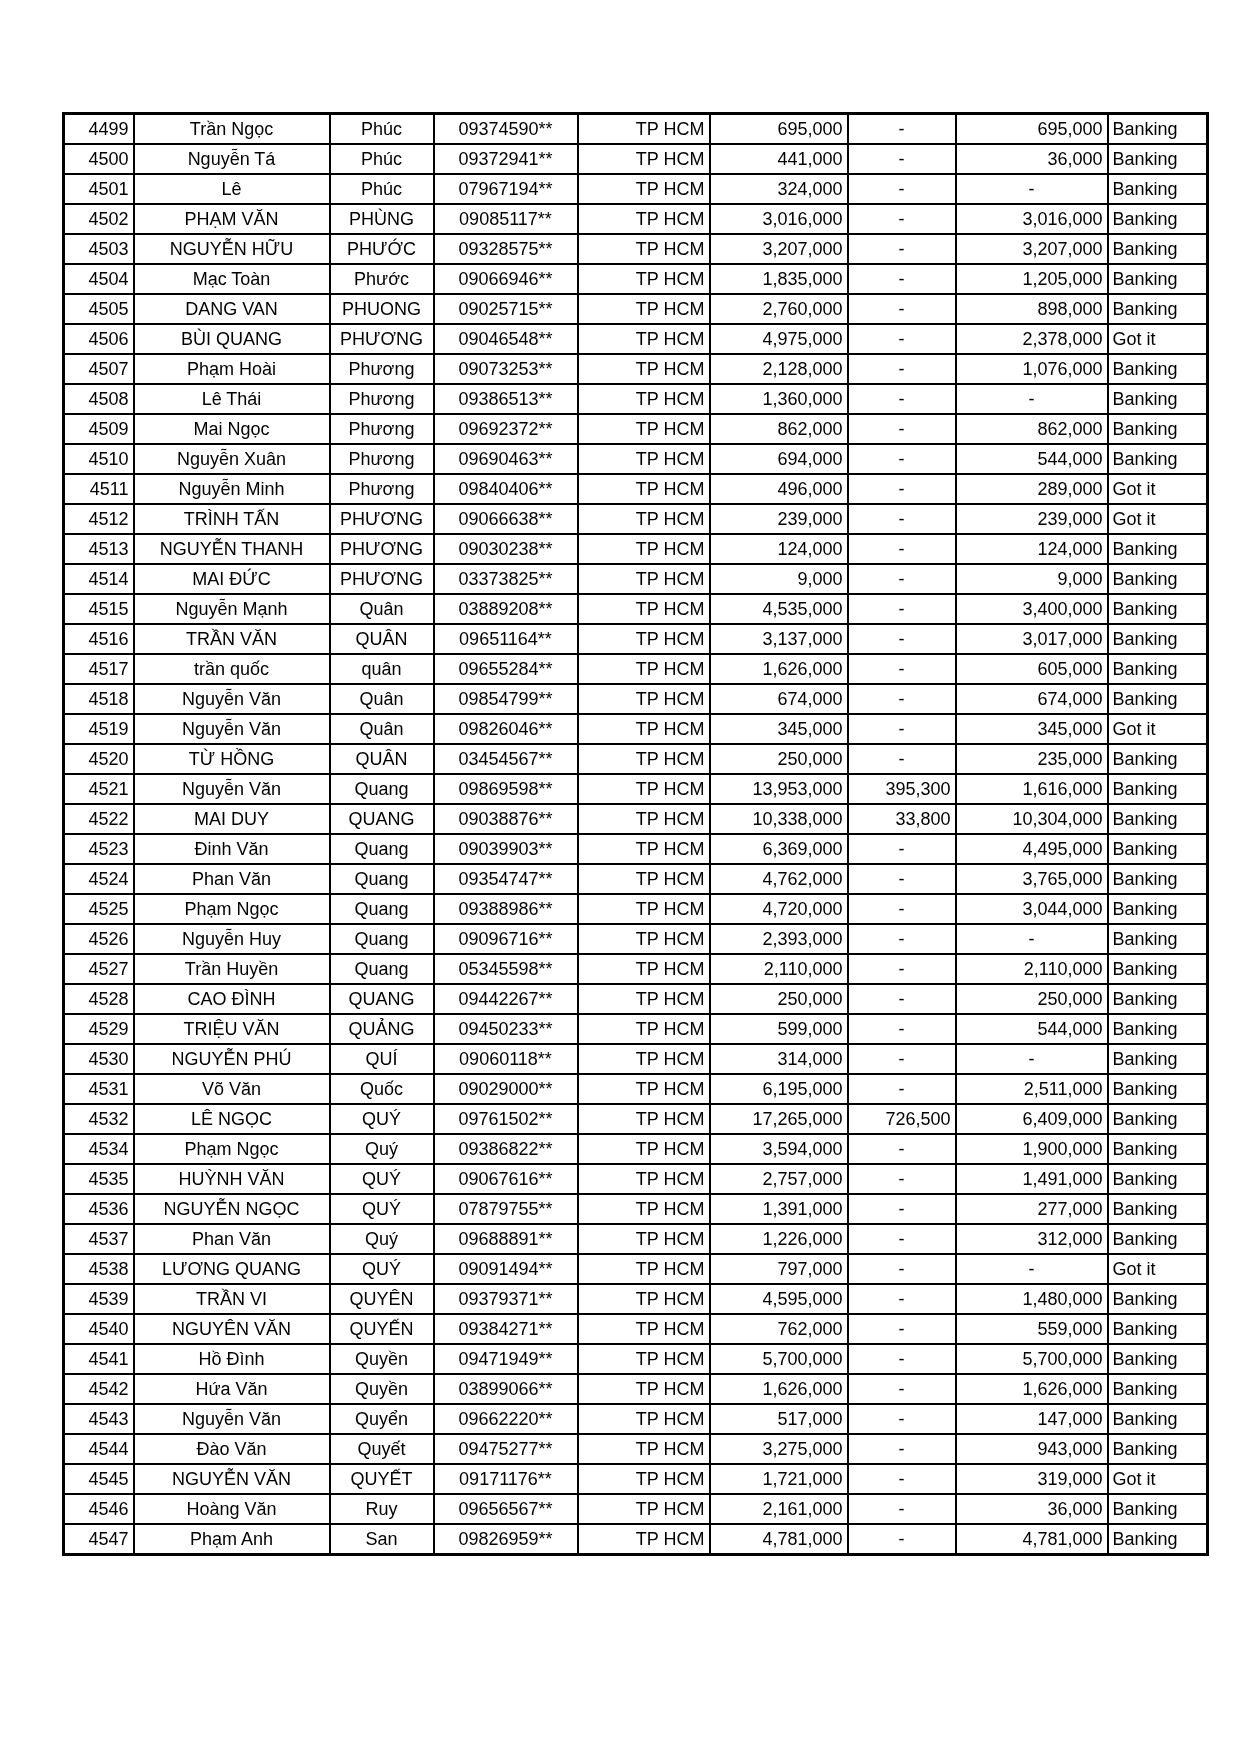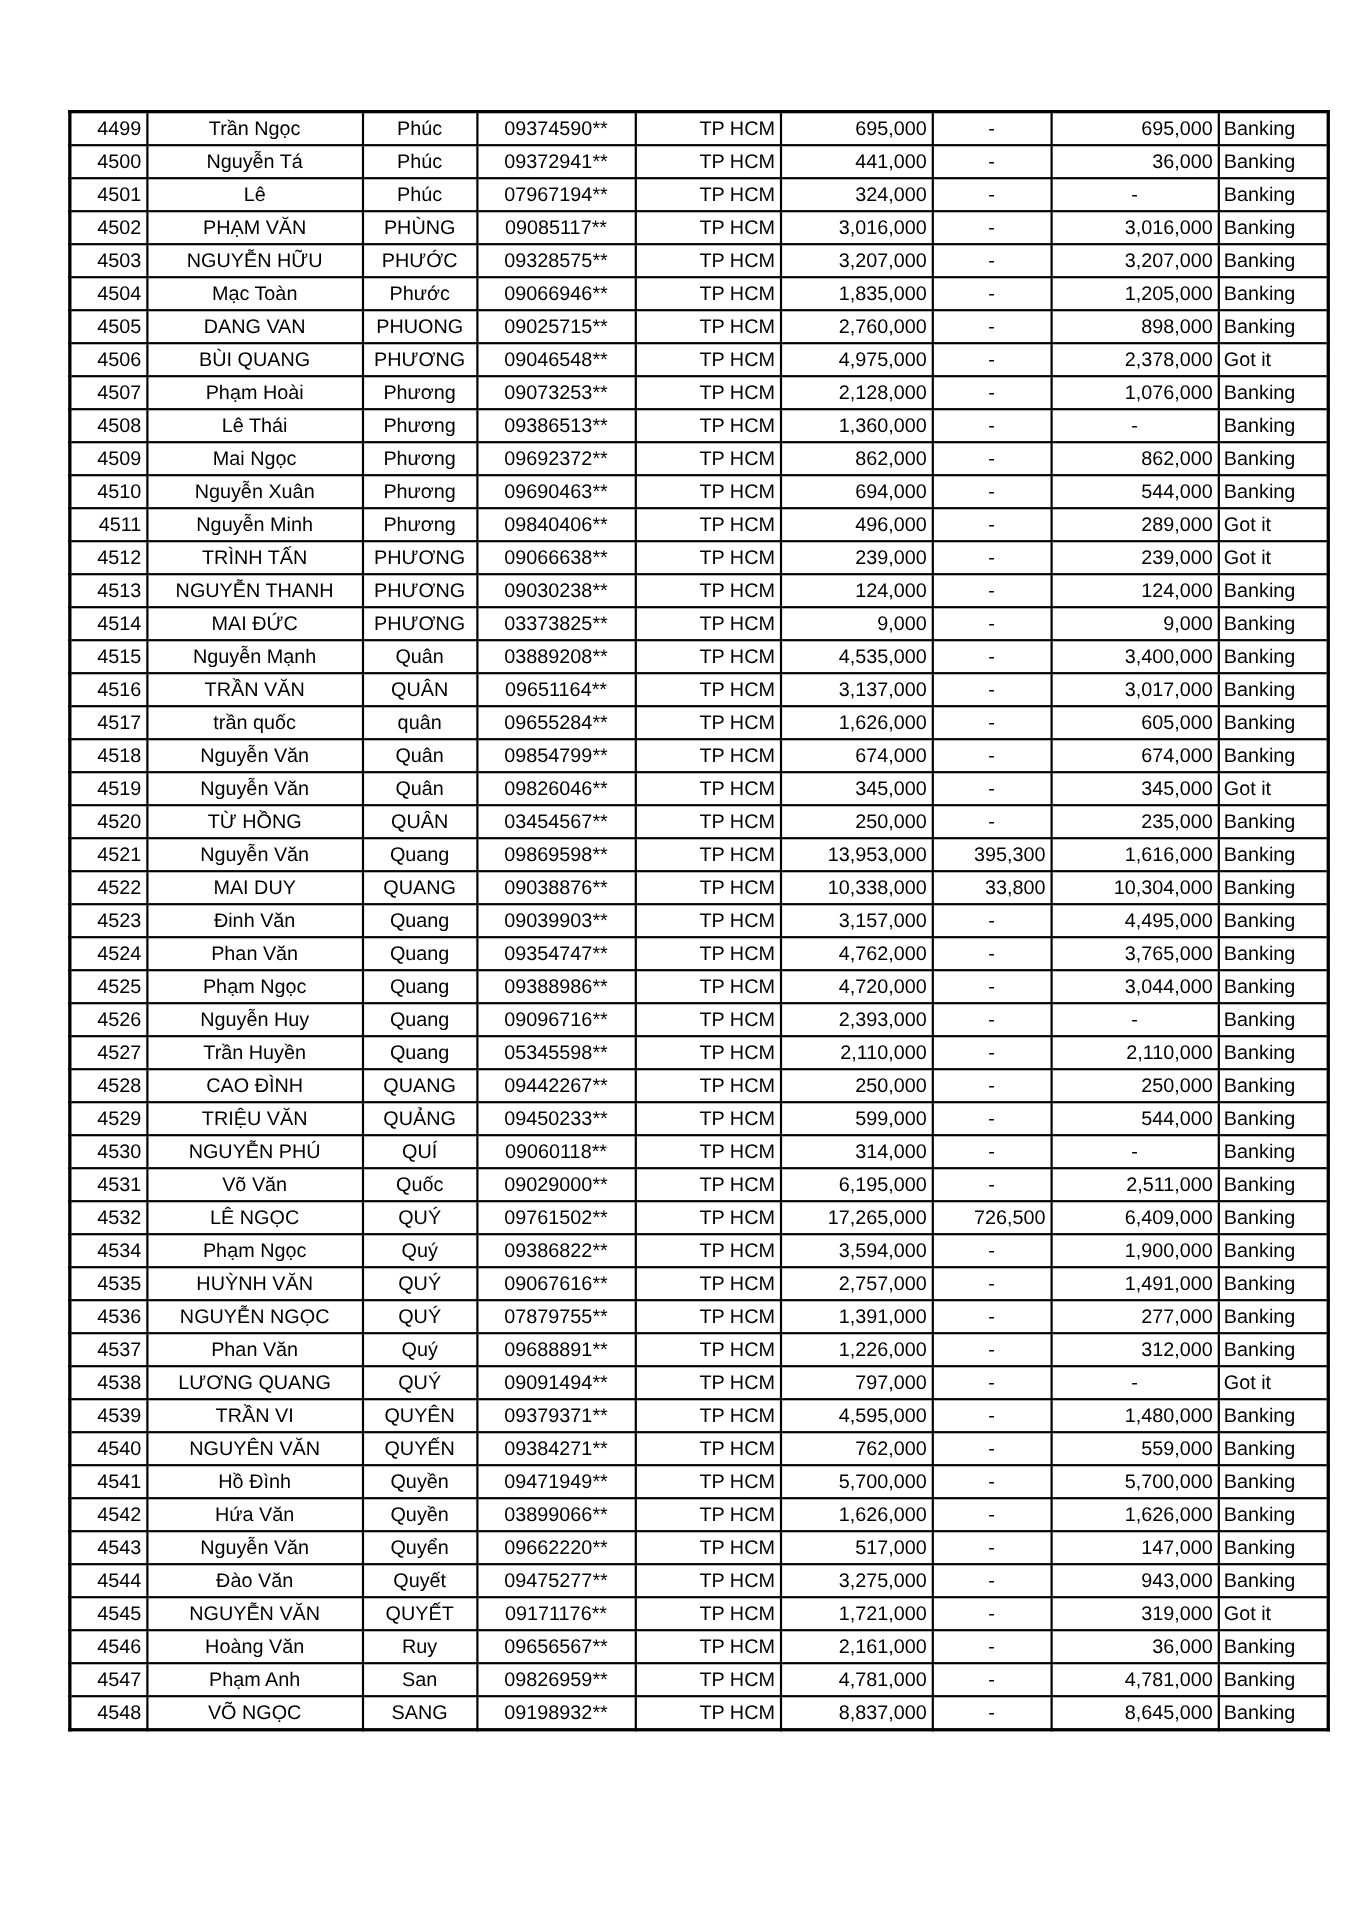--- a/index.html
+++ b/index.html
@@ -10,21 +10,21 @@
   body {
     position: relative;
     width: 1241px;
     height: 1755px;
     font-family: "Liberation Sans", "DejaVu Sans", sans-serif;
     color: #000;
   }
   .sheet {
     position: absolute;
     left: 37px;
-    top: 100px;
+    top: 112px;
     padding-left: 25px;
   }
   table.grid {
     border-collapse: collapse;
     table-layout: fixed;
     border: 3px solid #000;
   }
   table.grid td {
     border: 2px solid #000;
     height: 28px;
@@ -327,21 +327,21 @@
           <td class="c6">33,800</td>
           <td class="c7">10,304,000</td>
           <td class="c8">Banking</td>
         </tr>
         <tr>
           <td class="c0">4523</td>
           <td class="c1">Đinh Văn</td>
           <td class="c2">Quang</td>
           <td class="c3">09039903**</td>
           <td class="c4">TP HCM</td>
-          <td class="c5">3,157,000</td>
+          <td class="c5">6,369,000</td>
           <td class="c6 dash">-</td>
           <td class="c7">4,495,000</td>
           <td class="c8">Banking</td>
         </tr>
         <tr>
           <td class="c0">4524</td>
           <td class="c1">Phan Văn</td>
           <td class="c2">Quang</td>
           <td class="c3">09354747**</td>
           <td class="c4">TP HCM</td>
@@ -583,28 +583,17 @@
         </tr>
         <tr>
           <td class="c0">4547</td>
           <td class="c1">Phạm Anh</td>
           <td class="c2">San</td>
           <td class="c3">09826959**</td>
           <td class="c4">TP HCM</td>
           <td class="c5">4,781,000</td>
           <td class="c6 dash">-</td>
           <td class="c7">4,781,000</td>
-          <td class="c8">Banking</td>
-        </tr>
-        <tr>
-          <td class="c0">4548</td>
-          <td class="c1">VÕ NGỌC</td>
-          <td class="c2">SANG</td>
-          <td class="c3">09198932**</td>
-          <td class="c4">TP HCM</td>
-          <td class="c5">8,837,000</td>
-          <td class="c6 dash">-</td>
-          <td class="c7">8,645,000</td>
           <td class="c8">Banking</td>
         </tr>
       </tbody>
   </table>
 </div>
 
 </body></html>

